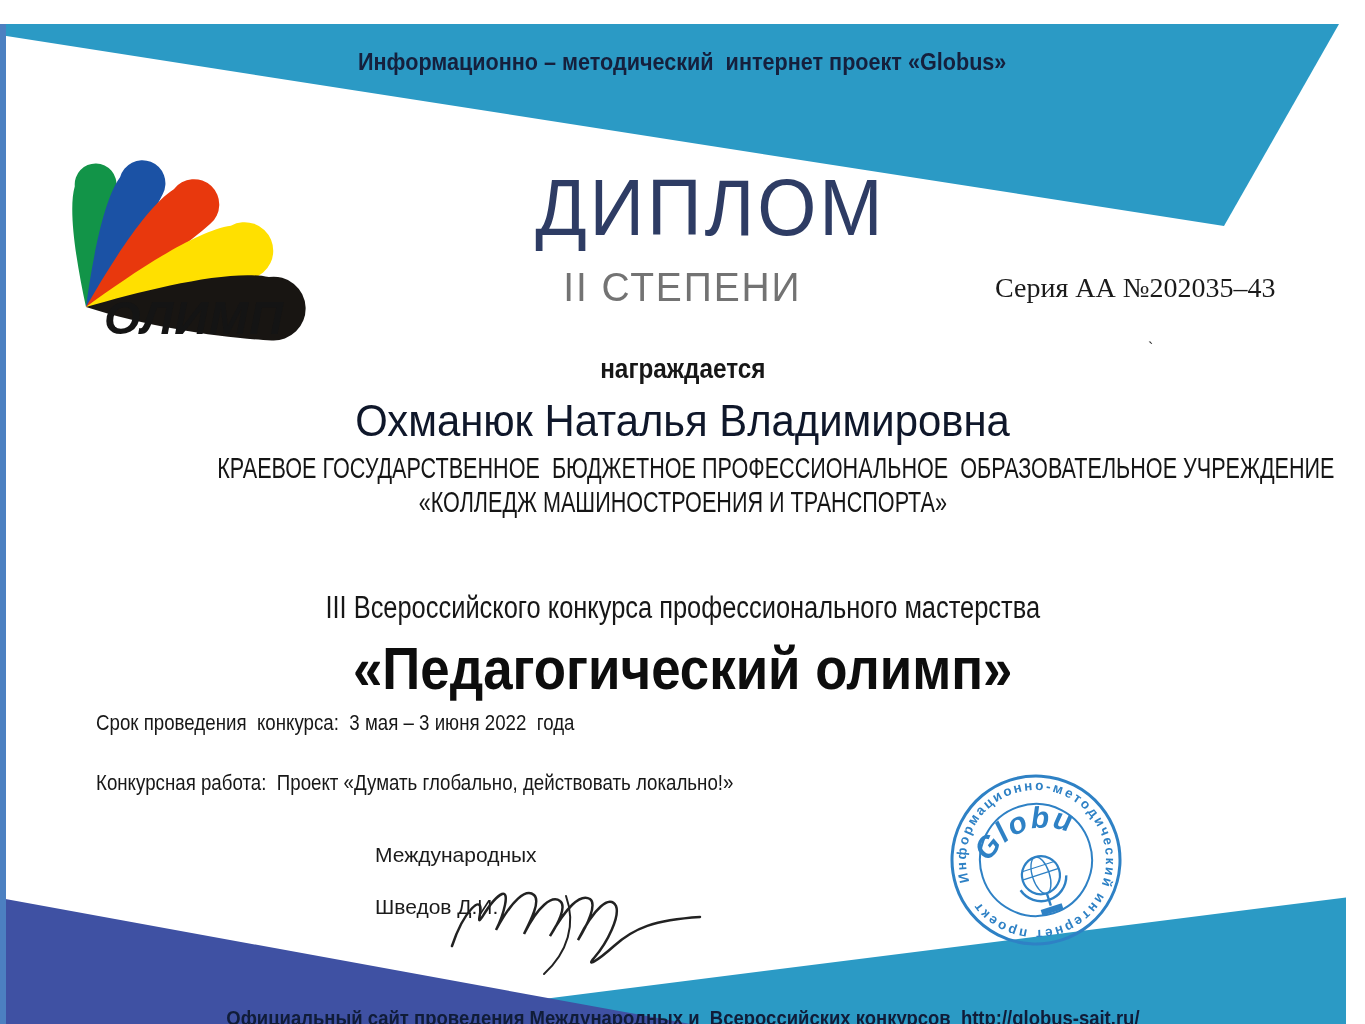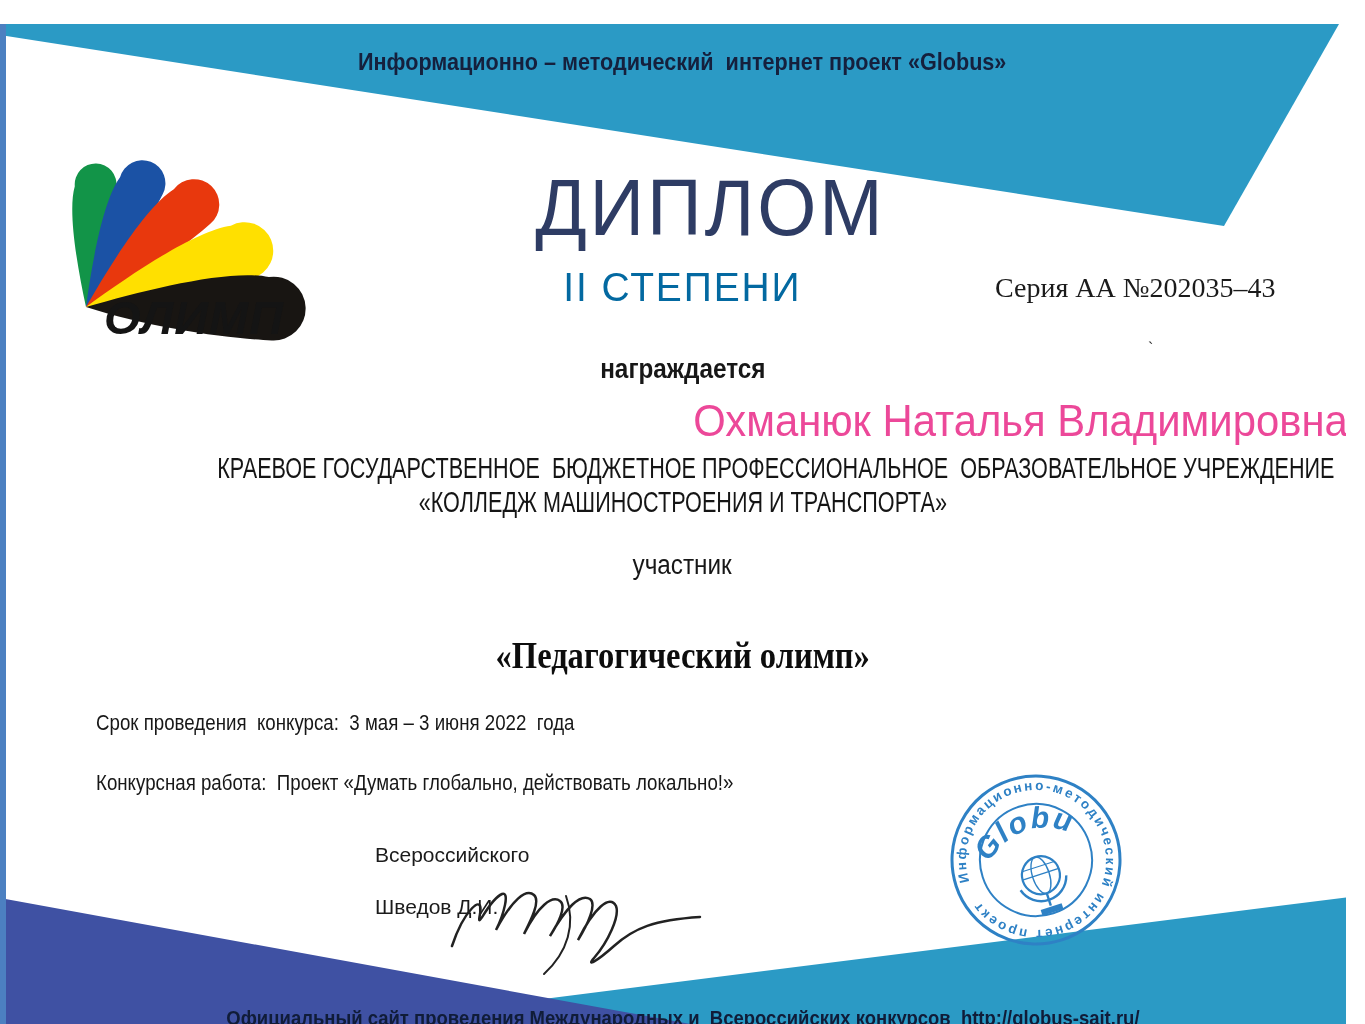--- a/index.html
+++ b/index.html
@@ -9,31 +9,31 @@
   .ctr{left:0;width:1365px;text-align:center;}
   .nowrap{white-space:nowrap;display:inline-block;}
   .sx95{transform:scaleX(.95);transform-origin:50% 50%;}
   .sx90{transform:scaleX(.90);transform-origin:50% 50%;}
   .sx88{transform:scaleX(.88);transform-origin:50% 50%;}
   .sx82{transform:scaleX(.82);transform-origin:50% 50%;}
   .sx72{transform:scaleX(.72);transform-origin:50% 50%;}
   .sxL85{transform:scaleX(.85);transform-origin:0 50%;}
   .header-text{top:24px;font-size:24px;font-weight:600;color:#15203d;}
   .diplom{top:138px;font-size:80px;letter-spacing:3px;color:#2e3c64;padding-left:28px;}
-  .stepeni{top:240px;font-size:41px;letter-spacing:2px;color:#0369a1;}
+  .stepeni{top:240px;font-size:41px;letter-spacing:2px;color:#737373;}
   .series{top:248px;left:995px;width:330px;text-align:left;
           font-family:"Liberation Serif","DejaVu Serif",serif;font-size:28px;color:#1b1b1b;}
   .tick{top:316px;left:1148px;font-size:16px;color:#333;}
   .awarded{top:330px;font-size:27px;font-weight:bold;}
-  .recipient{top:372px;font-size:44px;color:#ec4899;text-align:right;}
+  .recipient{top:372px;font-size:44px;color:#0f172a;}
   .inst{font-size:30px;font-weight:400;line-height:32px;color:#151515;}
   .inst1{top:428px;} .inst2{top:462px;}
   .participant{top:526px;font-size:27px;}
   .contest{top:566px;font-size:31px;}
-  .contest-name{top:610px;font-size:37px;font-weight:800;color:#0d0d0d;font-family:Liberation Serif, serif;}
+  .contest-name{top:610px;font-size:60px;font-weight:800;color:#0d0d0d;}
   .detail{left:96px;font-size:22px;}
   .period{top:686px;} .work{top:746px;}
   .admin{left:375px;font-size:21px;line-height:26px;color:#1b1b1b;}
   .a1{top:818px;} .a2{top:844px;} .a3{top:870px;}
   .footer-text{top:982px;font-size:21px;font-weight:600;color:#101c38;}
 </style>
 </head>
 <body>
 
 <div id="page">
@@ -78,35 +78,35 @@
   <div class="abs ctr recipient">
     <span class="nowrap sx95">Охманюк Наталья Владимировна</span>
   </div>
   <div class="abs ctr inst inst1">
     <span class="nowrap sx72">КРАЕВОЕ ГОСУДАРСТВЕННОЕ&nbsp; БЮДЖЕТНОЕ ПРОФЕССИОНАЛЬНОЕ&nbsp; ОБРАЗОВАТЕЛЬНОЕ УЧРЕЖДЕНИЕ</span>
   </div>
   <div class="abs ctr inst inst2">
     <span class="nowrap sx72">«КОЛЛЕДЖ МАШИНОСТРОЕНИЯ И ТРАНСПОРТА»</span>
   </div>
 
-  <div class="abs ctr participant">
-    <span class="nowrap sx90">участник</span>
+  <div class="abs ctr contest">
+    <span class="nowrap sx82">III Всероссийского конкурса профессионального мастерства</span>
   </div>
   <div class="abs ctr contest-name">
     <span class="nowrap sx88">«Педагогический олимп»</span>
   </div>
 
   <div class="abs detail period">
     <span class="nowrap sxL85">Срок проведения&nbsp; конкурса:&nbsp; 3 мая – 3 июня 2022&nbsp; года</span>
   </div>
   <div class="abs detail work">
     <span class="nowrap sxL85">Конкурсная работа:&nbsp; Проект «Думать глобально, действовать локально!»</span>
   </div>
 
-  <div class="abs admin a1">Всероссийского</div>
+  <div class="abs admin a1">Международных</div>
   <div class="abs admin a3">Шведов Д.И.</div>
 
   <svg class="abs" style="left:438px;top:838px" width="290" height="115" viewBox="0 0 290 115">
     <path d="M14,84 C26,48 46,30 42,52 C38,72 50,38 64,32 C72,29 66,52 58,68 C74,38 88,26 96,33
              C103,39 92,60 86,72 C100,44 114,33 122,39 C129,44 120,62 112,74 C128,46 142,31 152,37
              C159,42 150,62 140,78 C156,46 172,32 178,44 C182,54 170,80 156,96 C148,105 158,100 176,84
              C196,66 216,58 262,55" stroke="#222222" stroke-width="2.5" fill="none" stroke-linecap="round"></path>
     <path d="M128,34 C138,62 130,90 106,112" stroke="#222222" stroke-width="2" fill="none" stroke-linecap="round"></path>
   </svg>
 

